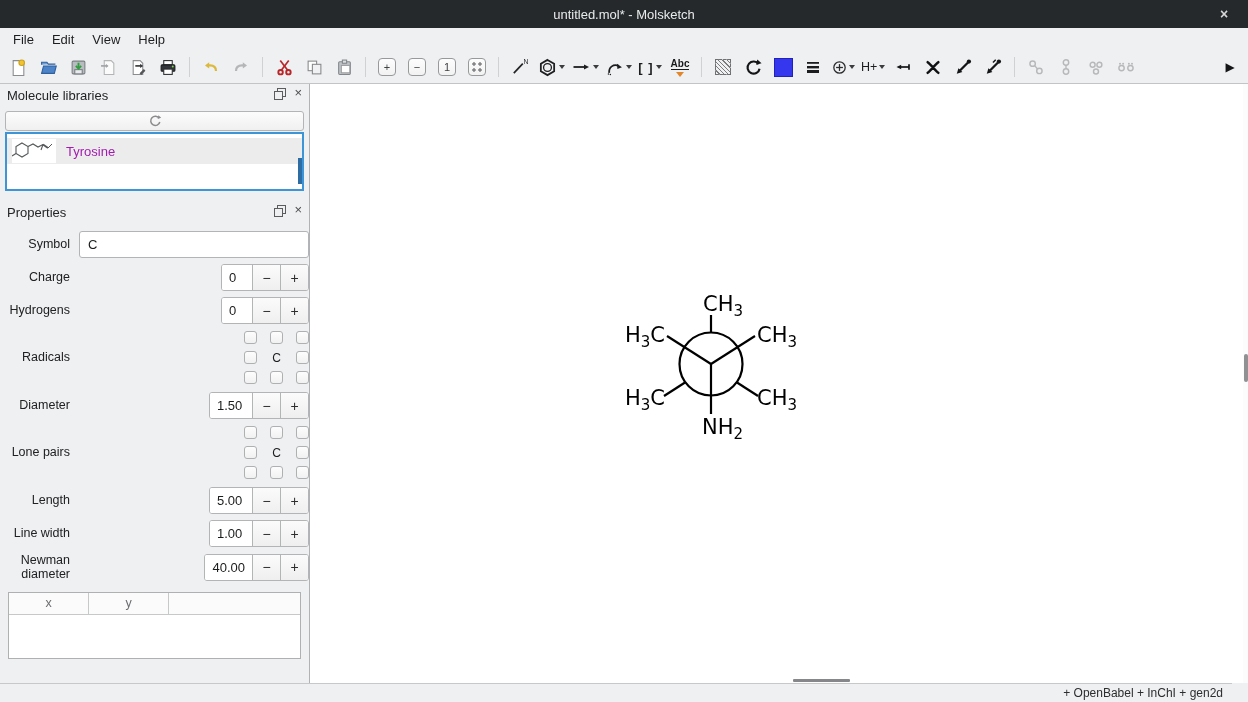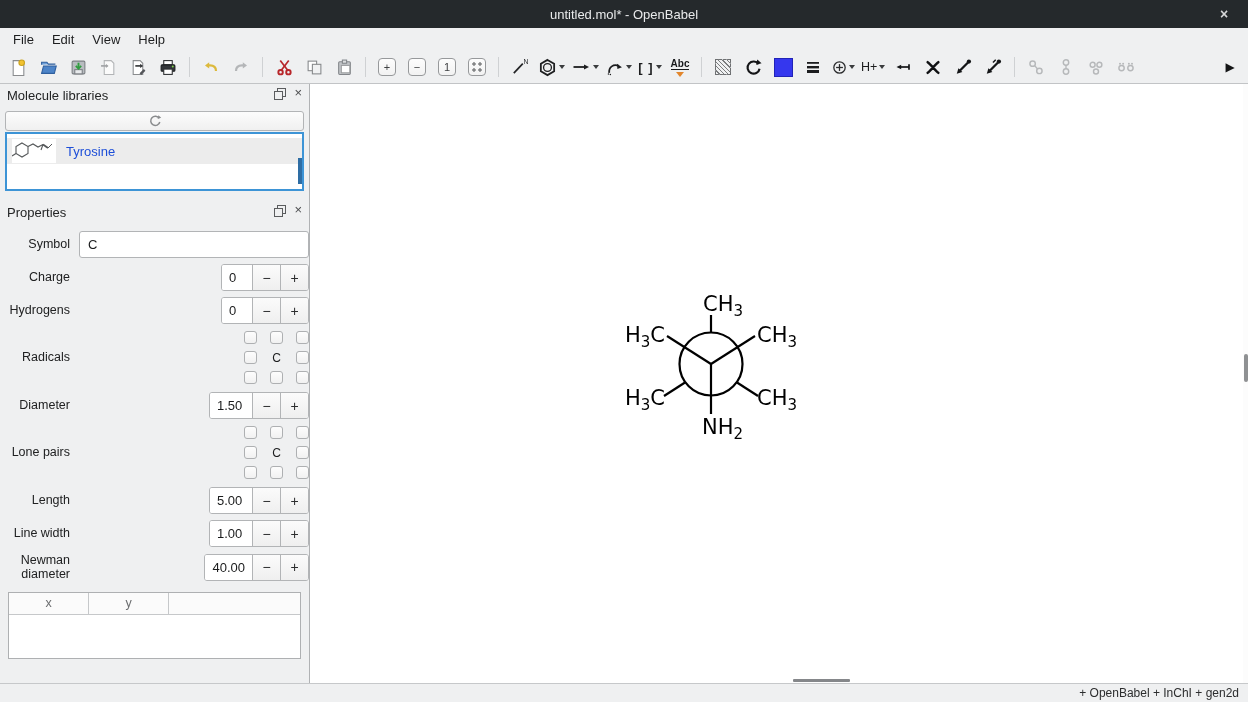--- a/index.html
+++ b/index.html
@@ -64,21 +64,21 @@
   .refreshbtn { margin:5px 5px 0; height:20px; border:1px solid #b2b4b6; border-radius:3px;
     background:linear-gradient(#fcfcfc,#f0f0f0); display:flex; align-items:center; justify-content:center; }
 
   .tabbar { position:relative; height:23px; margin-top:7px; border-bottom:1px solid #4f82b6; }
   .tab { position:absolute; left:50%; transform:translateX(-50%); bottom:-1px; height:22px;
     background:#fbfcfd; border:1px solid #4f82b6; border-radius:4px 4px 0 0;
     padding:0 13px; font-size:13px; color:#1e1f20; display:flex; align-items:center; }
 
   .liblist { margin:1px 5px 0; height:59px; background:#fff; border:2px solid #3d94d6; position:relative; }
   .librow { margin-top:4px; height:26px; background:#ececec; display:flex; align-items:center; padding:0 5px; gap:10px; }
-  .librow .libname { font-size:13px; color:#1d4ed8; }
+  .librow .libname { font-size:13px; color:#a21caf; }
   .libthumb { width:44px; height:24px; background:#fff; display:flex; align-items:center; }
   .libscroll { position:absolute; right:0; bottom:5px; width:4px; height:26px; background:#2e6da4; }
 
   
   .props { margin-top:11px; }
   .prow { display:flex; align-items:center; margin:0 0 6px 6px;justify-content:space-between; }
   .plabel { width:64px; text-align:right; margin-right:8px; font-size:12.5px;
     color:#202122; line-height:1.15; flex-shrink:0; }
   .tinput { width:230px; height:27px; background:#fff; border:1px solid #b2b4b6;
     border-radius:3px; padding:0 8px; font-size:13px; color:#1a1b1c;
@@ -105,31 +105,31 @@
   .ctable .drow { display:flex; height:21px; }
   .ctable .dcell { width:80px; border-right:1px solid #d4d6d8; border-bottom:1px solid #d4d6d8;
     display:flex; align-items:center; padding-left:4px; color:#202122; }
 
   
   .vscroll { position:absolute; right:0; top:0; bottom:0; width:5px; background:#fcfcfc; }
   .vthumb { position:absolute; right:0; top:270px; width:4px; height:28px; background:#8f9193; border-radius:2px; }
   .hthumb { position:absolute; left:483px; bottom:1px; width:57px; height:3px; background:#85878a; border-radius:1px; }
 
   
-  .statusbar { position:absolute; left:0; right:0; bottom:0; height:19px; background:#eff0f1;
+  .statusbar { position:absolute; left:0; right:16px; bottom:0; height:19px; background:#eff0f1;
     border-top:1px solid #c6c8ca; display:flex; align-items:center;
     justify-content:flex-end; padding-right:9px; font-size:12px; color:#2c2d2e; }
 
   svg.ic { display:block; }
 </style>
 </head>
 <body>
 
 <div class="titlebar">
-  <span class="title">untitled.mol* - OpenBabel</span>
+  <span class="title">untitled.mol* - Molsketch</span>
   <span class="close">×</span>
 </div>
 
 <div class="menubar">
   <span class="mitem">File</span>
   <span class="mitem">Edit</span>
   <span class="mitem">View</span>
   <span class="mitem">Help</span>
 </div>
 

